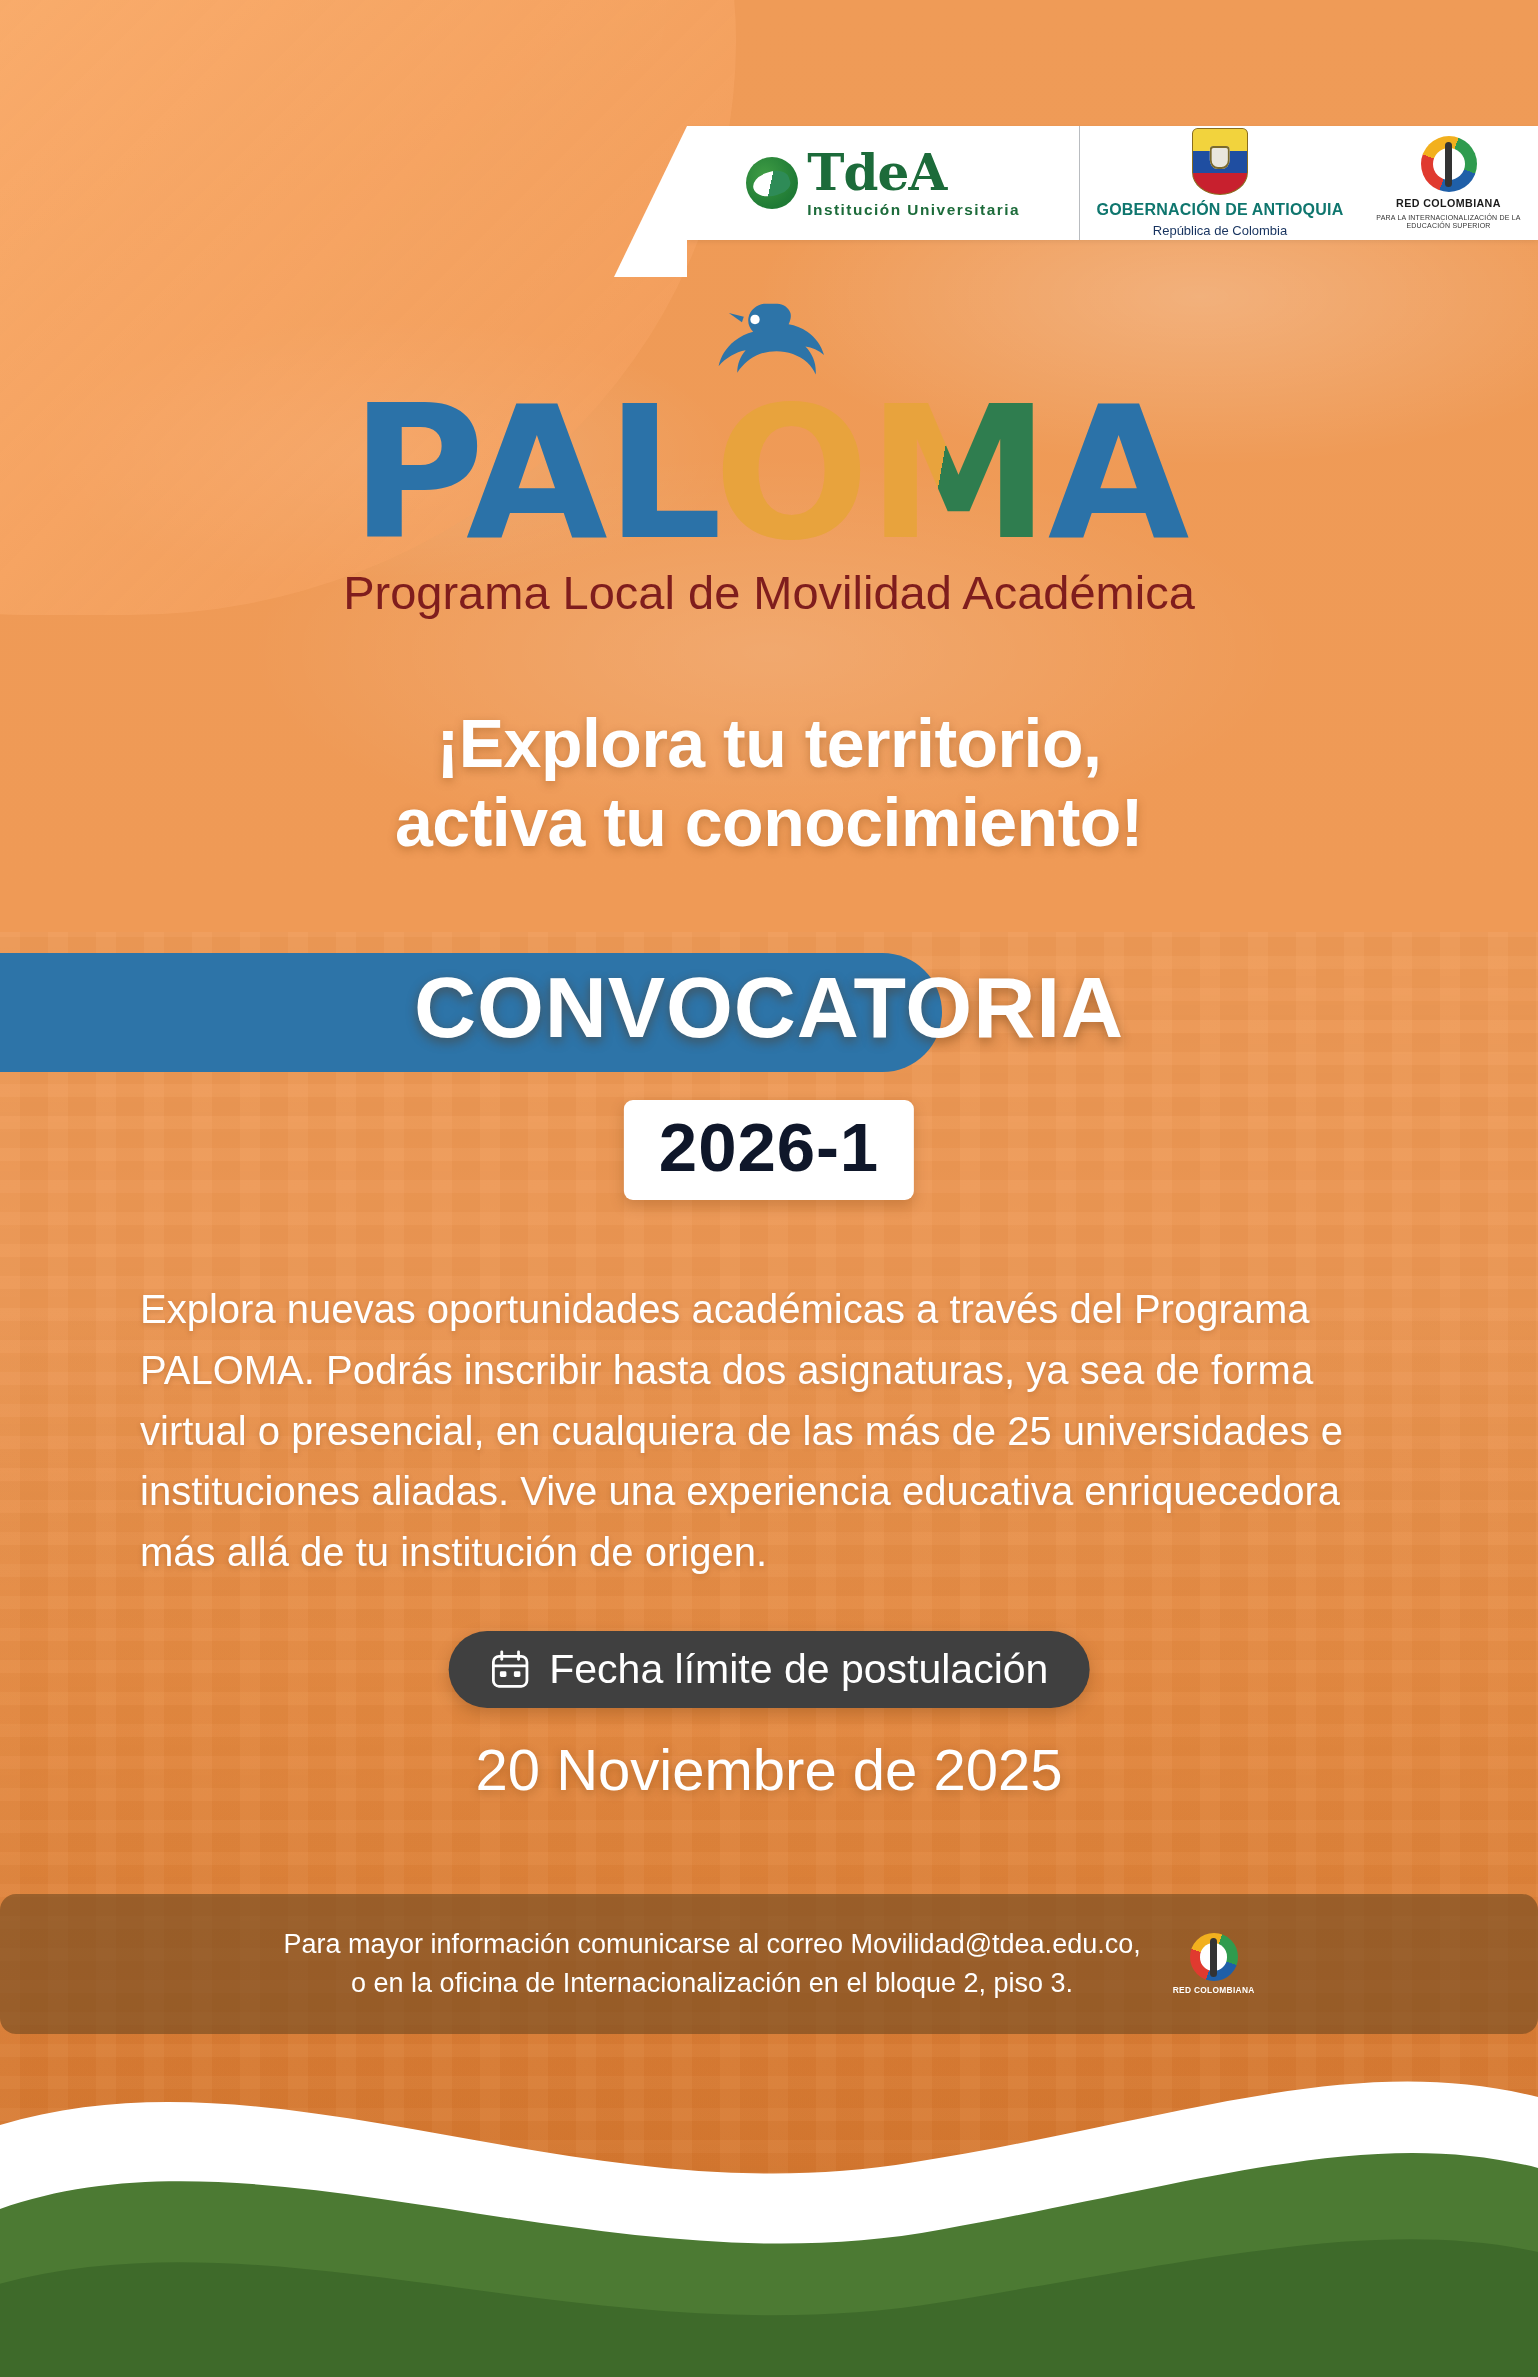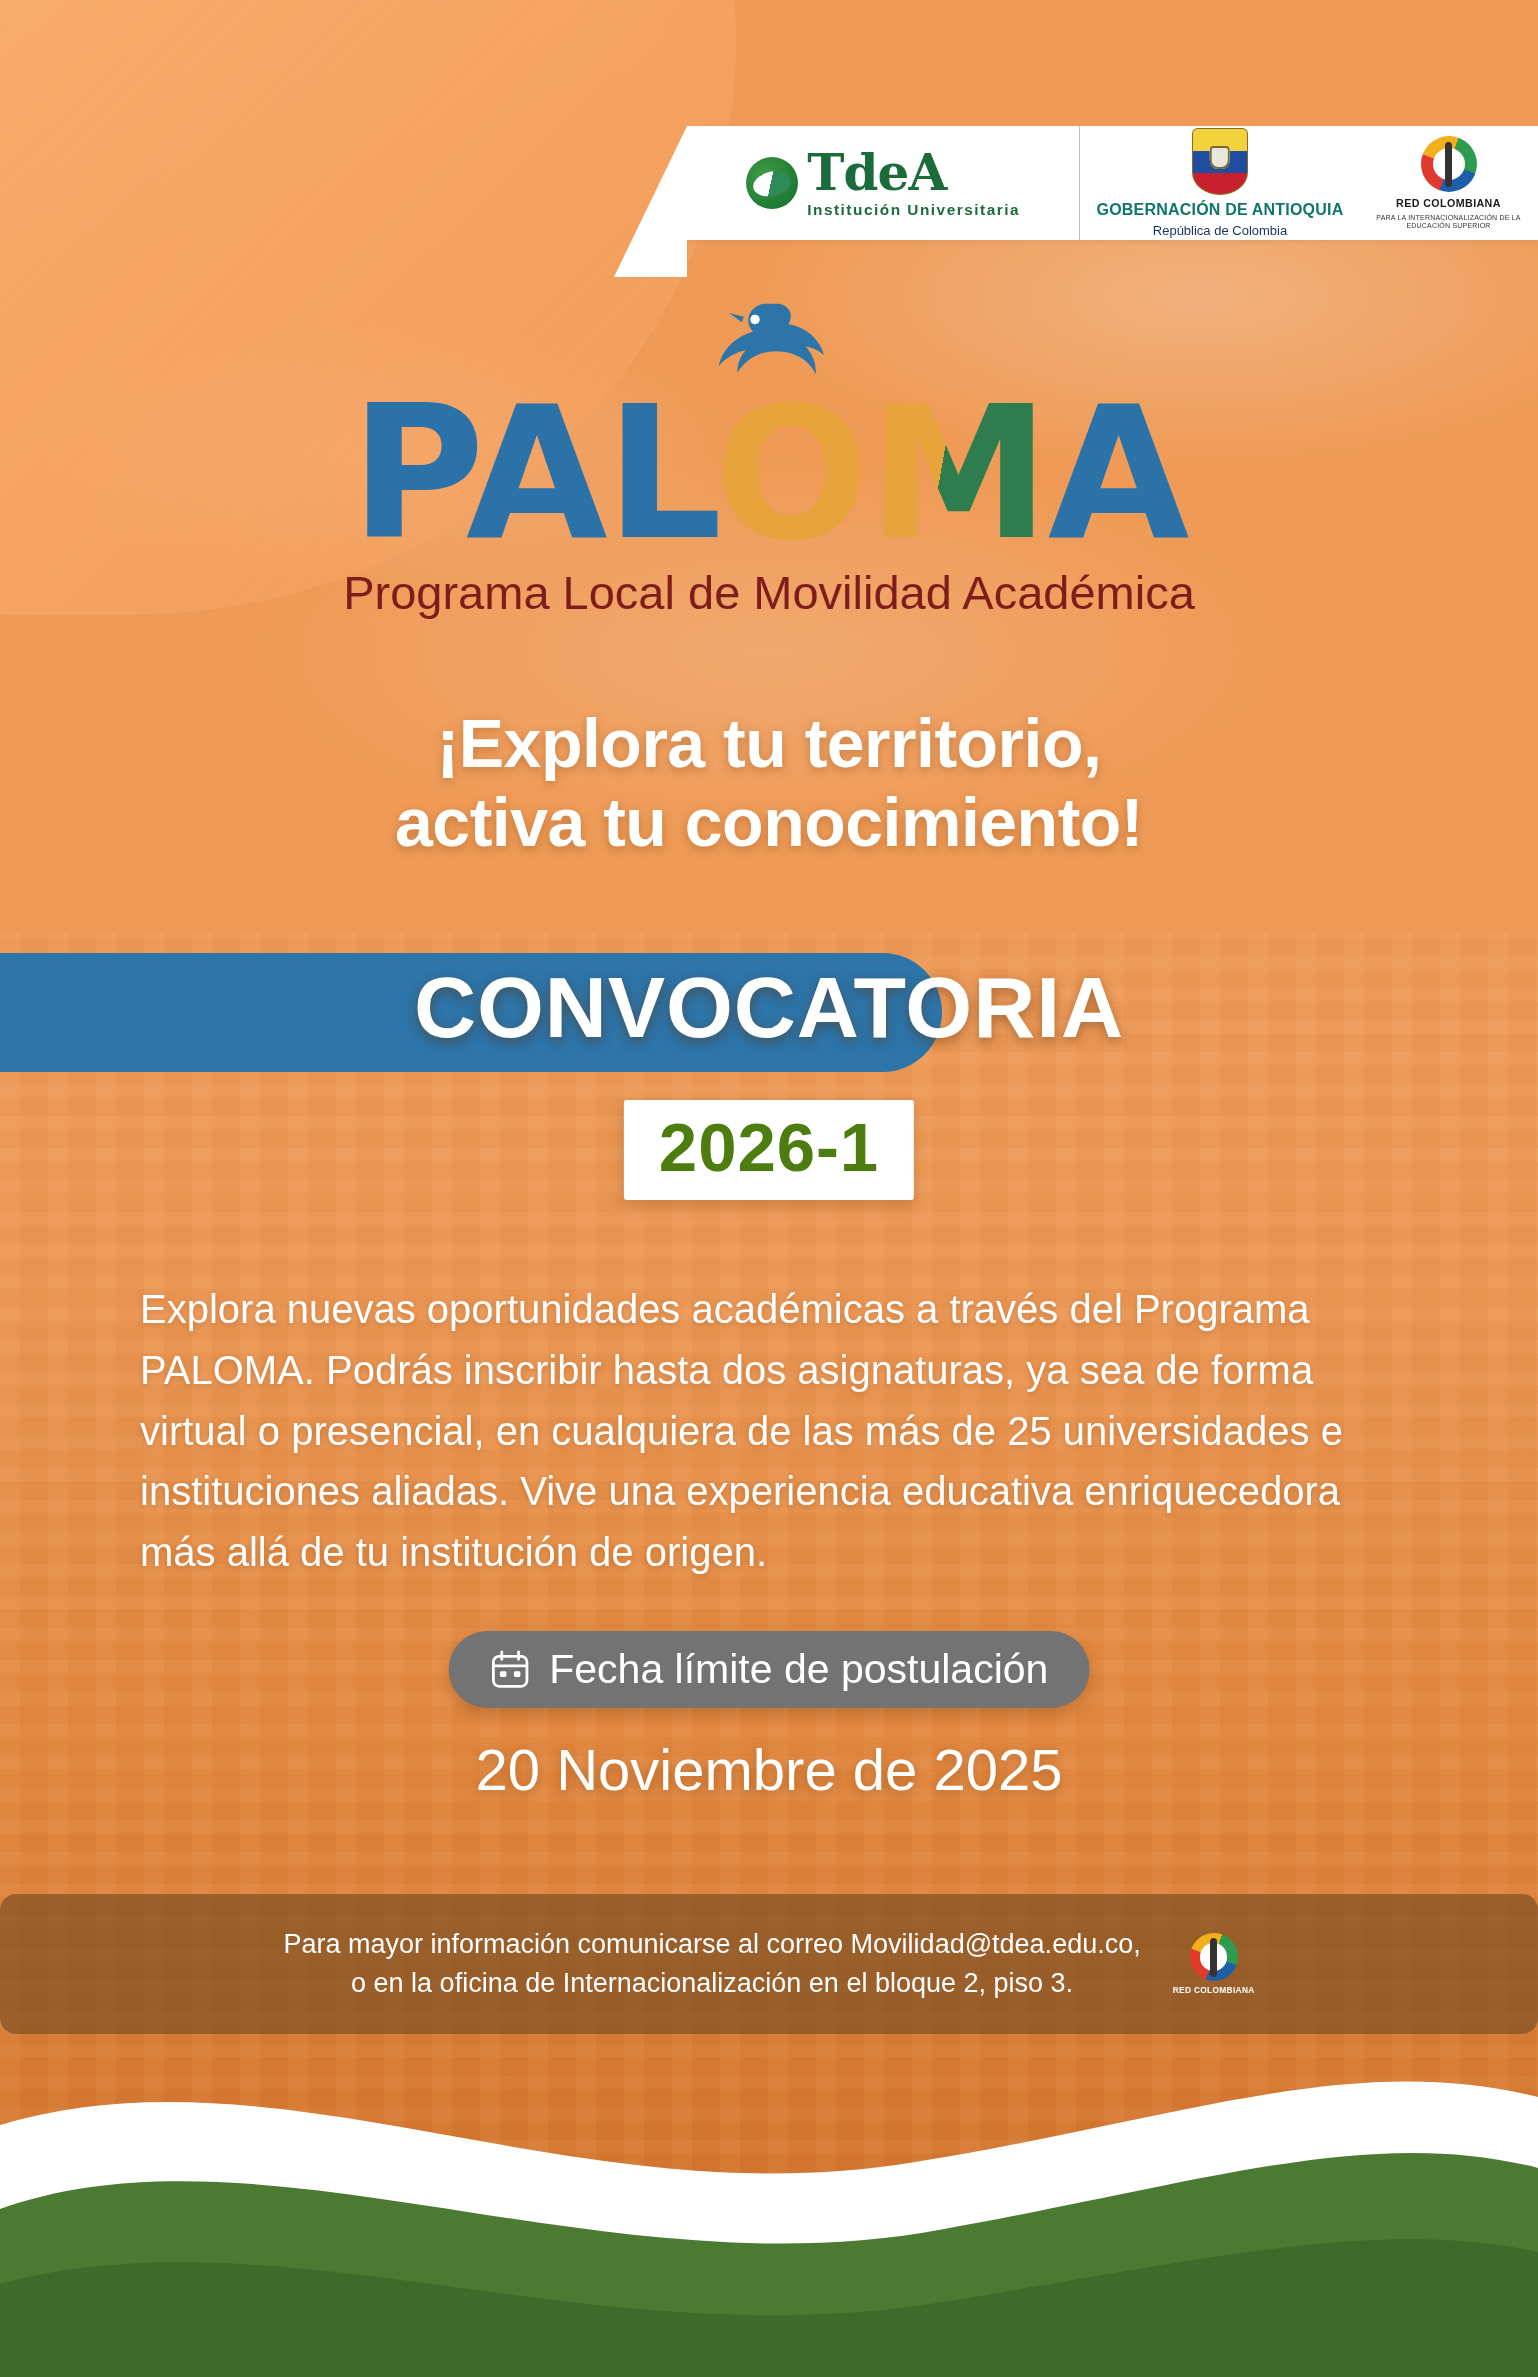--- a/index.html
+++ b/index.html
@@ -254,25 +254,25 @@
     font-size: 86px;
     letter-spacing: 0.9px;
     text-shadow: 0 3.7px 11.2px rgba(90,45,5,0.45);
   }
   .year-chip {
     position: absolute;
     top: 1100px;
     left: 50%;
     transform: translateX(-50%);
     background: #ffffff;
-    color: #4d7c0f;
+    color: #0f172a;
     font-weight: bold;
     font-size: 69px;
     padding: 7.5px 35px 13px 35px;
-    border-radius: 3px;
+    border-radius: 9px;
     box-shadow: 0 5.6px 13px rgba(120,60,10,0.25);
     letter-spacing: 0.9px;
   }
 
   
   .paragraph {
     position: absolute;
     top: 1279px;
     left: 140px;
     width: 1260px;
@@ -282,21 +282,21 @@
     text-align: left;
     text-shadow: 0 1.9px 5.6px rgba(110,55,10,0.25);
   }
 
   
   .deadline-pill {
     position: absolute;
     top: 1631px;
     left: 50%;
     transform: translateX(-50%);
-    background: #737373;
+    background: #404040;
     color: #ffffff;
     font-size: 41px;
     border-radius: 43px;
     padding: 15px 41px;
     display: flex;
     align-items: center;
     gap: 18.6px;
     box-shadow: 0 5.6px 15px rgba(100,50,10,0.28);
     white-space: nowrap;
   }

